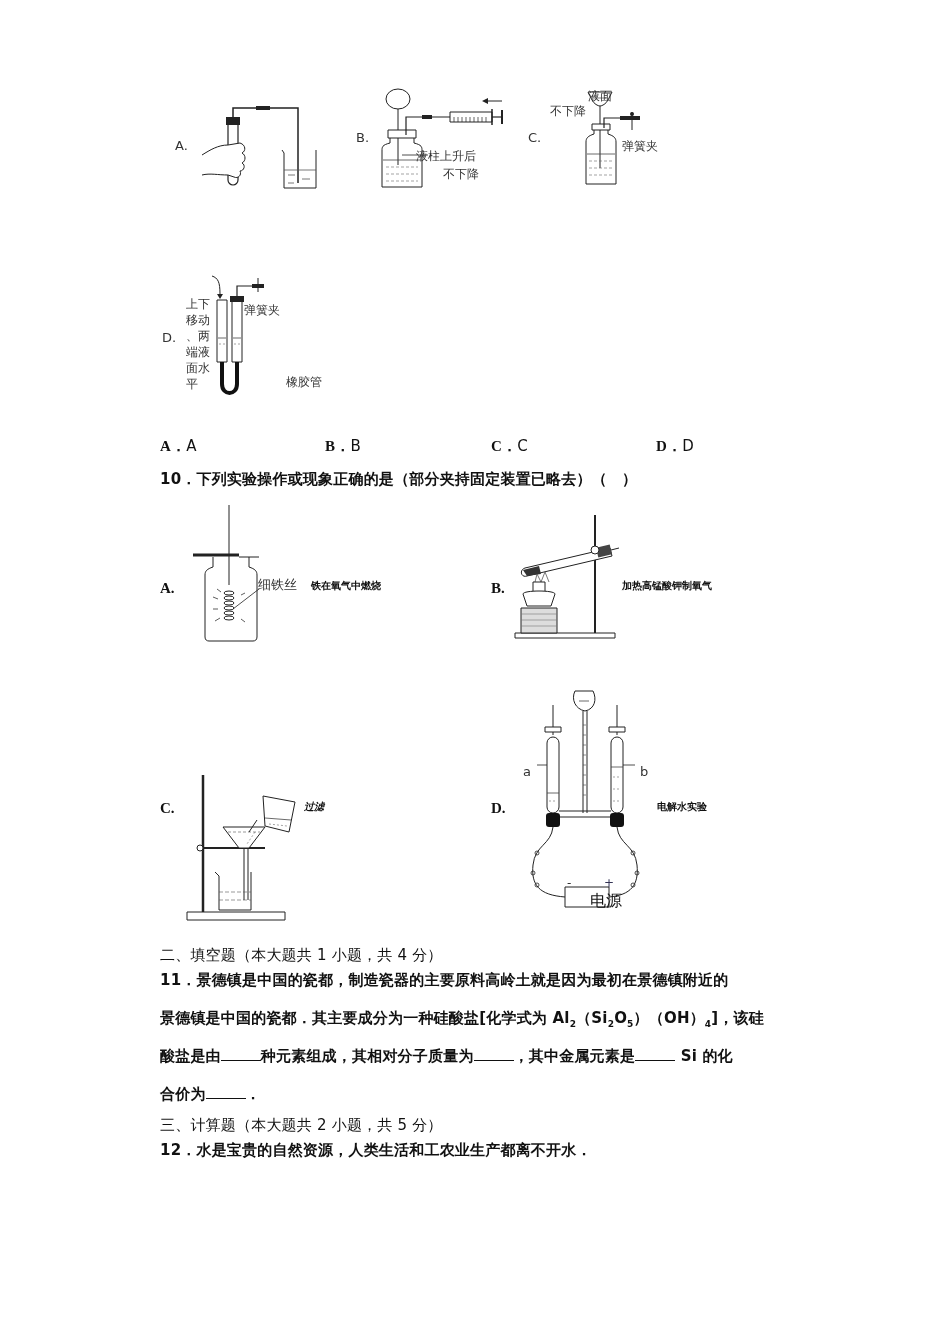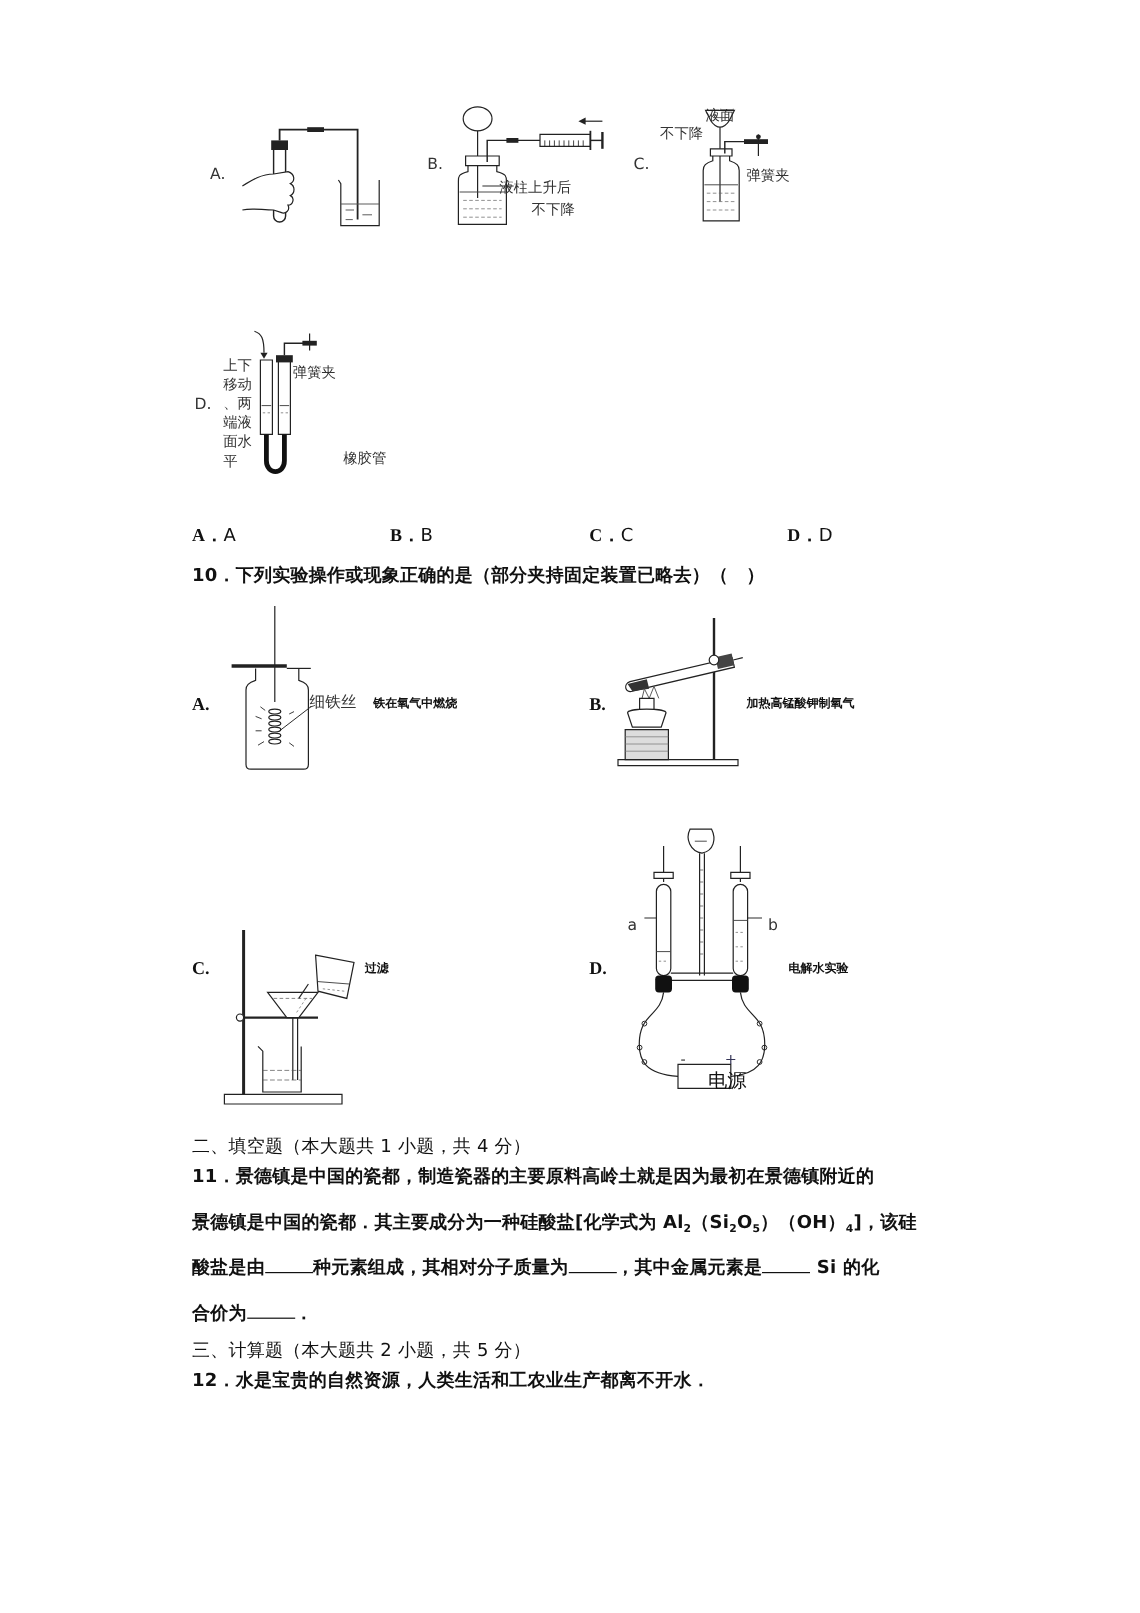--- a/index.html
+++ b/index.html
@@ -213,21 +213,21 @@
     <line x1="63" y1="78" x2="63" y2="130" stroke="#222" stroke-width="1"></line>
     <path d="M30,102 L34,106 L34,140 L66,140 L66,102" fill="none" stroke="#222" stroke-width="1"></path>
     <line x1="34" y1="122" x2="66" y2="122" stroke="#555" stroke-width="0.6" stroke-dasharray="4,2"></line>
     <line x1="34" y1="130" x2="66" y2="130" stroke="#555" stroke-width="0.6" stroke-dasharray="4,2"></line>
     <path d="M78,26 L110,32 L104,62 L80,56 Z" fill="#fff" stroke="#222" stroke-width="1"></path>
     <line x1="80" y1="48" x2="106" y2="50" stroke="#444" stroke-width="0.8"></line>
     <line x1="84" y1="54" x2="102" y2="56" stroke="#666" stroke-width="0.6" stroke-dasharray="2,2"></line>
     <line x1="72" y1="50" x2="64" y2="62" stroke="#222" stroke-width="1"></line>
     <line x1="70" y1="62" x2="62" y2="74" stroke="#666" stroke-width="0.6" stroke-dasharray="2,2"></line>
   </svg>
-  <span class="abs caption" style="left:304px;top:800px;">过滤</span>
+  <span class="abs caption" style="left:304px;top:800px;font-style:italic;">过滤</span>
 </div>
 
 <div>
   <span class="abs opt-letter" style="left:491px;top:800px;">D.</span>
   <svg style="left:525px;top:685px;" width="130" height="240" viewBox="0 0 130 240">
 
     <path d="M50,6 L68,6 C72,14 70,24 60,26 C50,24 46,14 50,6 Z" fill="#fff" stroke="#222" stroke-width="1"></path>
     <line x1="54" y1="16" x2="64" y2="16" stroke="#444" stroke-width="0.8"></line>
     <line x1="58" y1="26" x2="58" y2="128" stroke="#222" stroke-width="1"></line>
     <line x1="62" y1="26" x2="62" y2="128" stroke="#222" stroke-width="1"></line>

